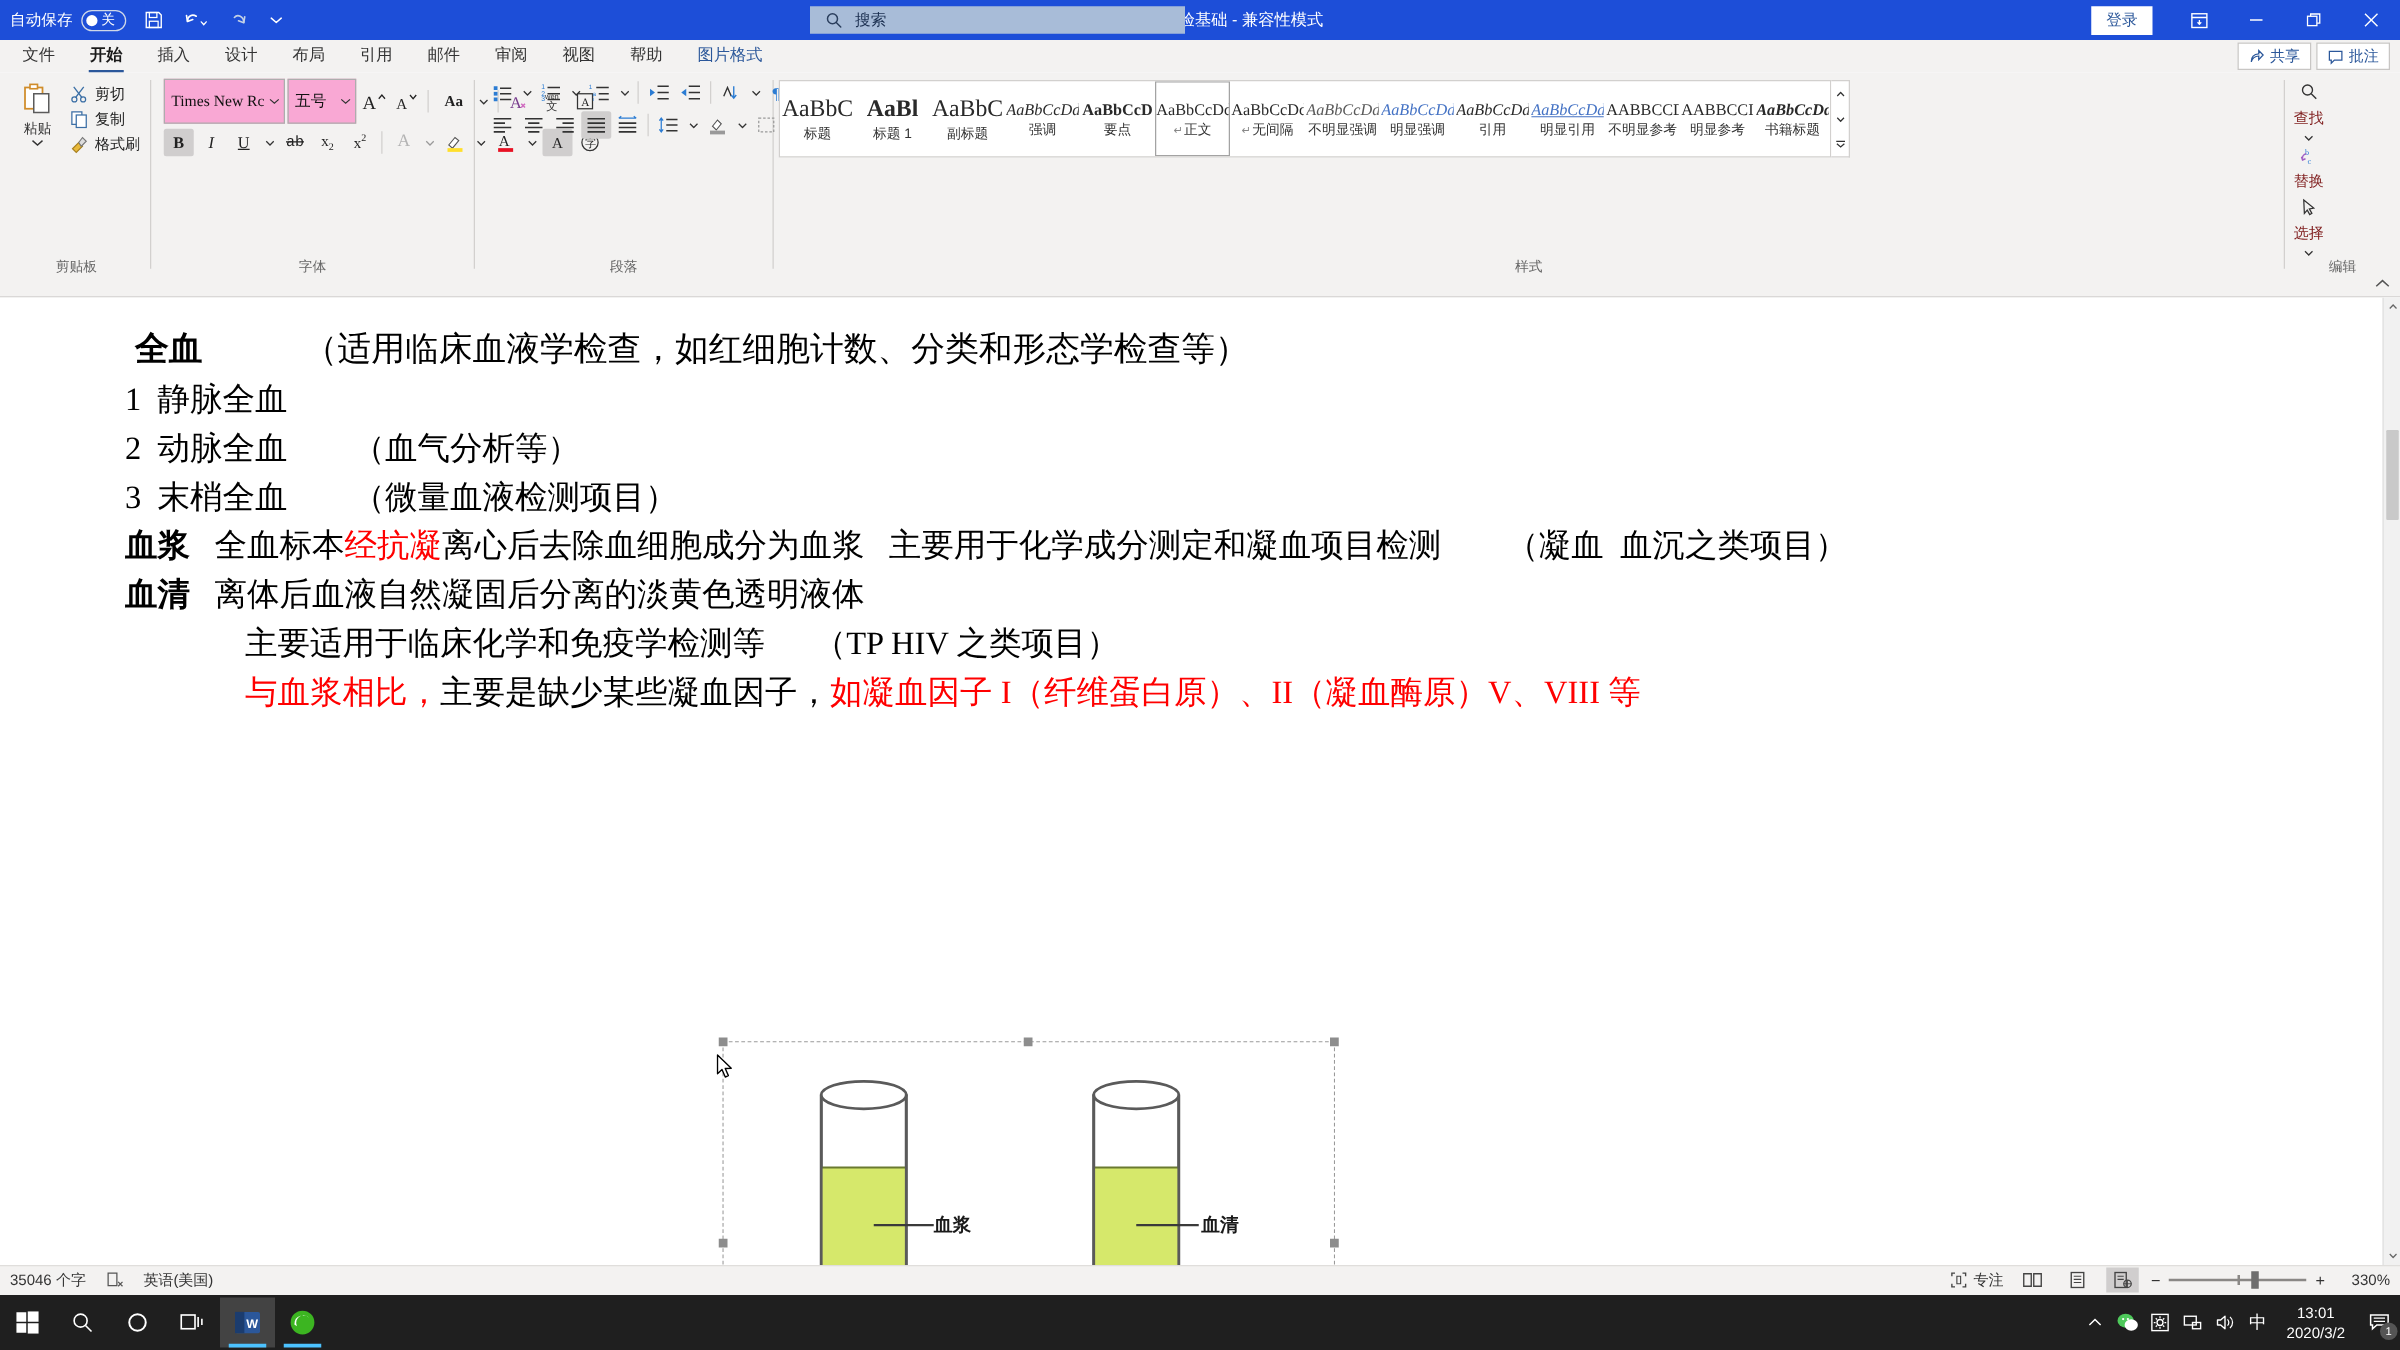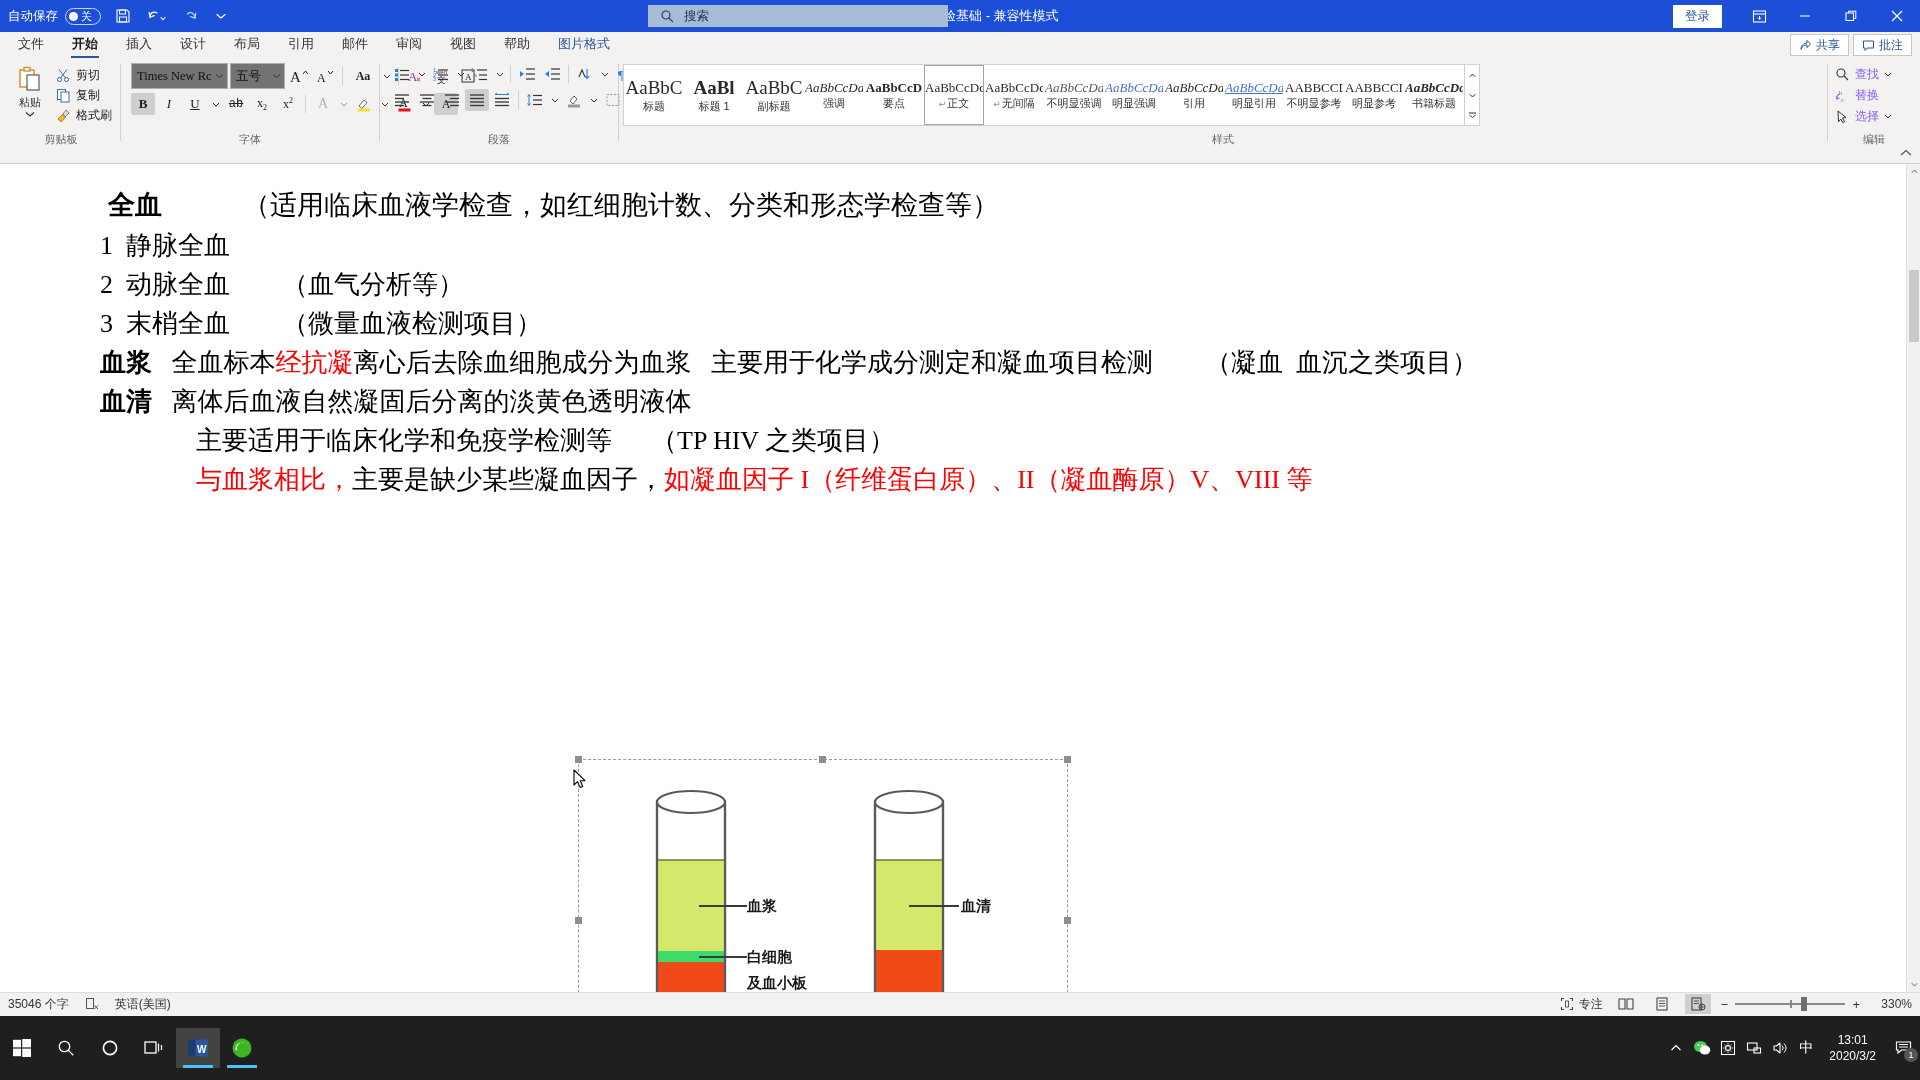--- a/index.html
+++ b/index.html
@@ -95,21 +95,21 @@
   .clip-list { display: flex; flex-direction: column; gap: 1px; padding-top: 3px; }
   .clip-item {
     display: flex; align-items: center; gap: 5px; font-size: 12px; color: #222;
     padding: 1px 4px 1px 2px; cursor: default; white-space: nowrap;
   }
 
   
   .font-row { display: flex; align-items: center; gap: 2px; }
   .font-row + .font-row { margin-top: 4px; }
   .combo {
-    border: 1px solid #adadad; background: #737373; height: 26px; display: flex;
+    border: 1px solid #adadad; background: #f9a8d4; height: 36px; display: flex;
     align-items: center; padding: 0 2px 0 5px; font-size: 12.5px; color: #111;
     cursor: default;
   }
   .combo .cv { overflow: hidden; white-space: nowrap; }
   .combo .cv-fontname { width: 76px; font-family: "Liberation Serif", serif; }
   .combo .cv-size { width: 34px; }
   .caret { width: 12px; display:flex; align-items:center; justify-content:center; }
   .ibtn {
     width: 24px; height: 22px; display: flex; align-items: center; justify-content: center;
     font-size: 13px; color: #222; cursor: default; border-radius: 2px;
@@ -144,22 +144,22 @@
   .styles-scroll {
     display: flex; flex-direction: column; justify-content: space-between;
     border: 1px solid #d2d0ce; border-left: none; background: #fff; width: 15px; height: 62px;
     margin-top: 1px;
   }
   .ss-btn { flex: 1; display: flex; align-items: center; justify-content: center; cursor: default; }
 
   
   .edit-list { display: flex; flex-direction: column; gap: 2px; padding-top: 2px; }
   .edit-item {
-    display: flex; align-items: center; gap: 5px; font-size: 12px; color: #8b5cf6;
-    padding: 1px 3px; cursor: default; white-space: nowrap;
+    display: flex; align-items: center; gap: 5px; font-size: 12px; color: #7f1d1d;
+    padding: 1px 3px; cursor: default; white-space: nowrap; flex-direction: column;
   }
 
   .ribbon-collapse {
     position: absolute; right: 6px; bottom: 2px; width: 16px; height: 16px;
     display: flex; align-items: center; justify-content: center; cursor: default;
   }
 
   
   .doc-area {
     flex: 1; background: #fff; position: relative; overflow: hidden;
@@ -247,21 +247,21 @@
     content: ''; position: absolute; bottom: 0; left: 7px; right: 7px; height: 3px;
     background: #4cc2ff;
   }
   .tray { margin-left: auto; display: flex; align-items: center; height: 100%; }
   .tray-icon {
     width: 26px; height: 40px; display: flex; align-items: center; justify-content: center;
     cursor: default;
   }
   .clock {
     display: flex; flex-direction: column; align-items: center; justify-content: center;
-    padding: 16px 10px; height: 100%; font-size: 12px; line-height: 1.35; cursor: default;
+    padding: 6px 10px; height: 100%; font-size: 12px; line-height: 1.35; cursor: default;
   }
   .notif {
     width: 34px; height: 40px; display: flex; align-items: center; justify-content: center;
     position: relative; cursor: default;
   }
   .notif-badge {
     position: absolute; right: 2px; bottom: 6px; background: #555; color: #fff;
     border-radius: 50%; width: 14px; height: 14px; font-size: 9px;
     display: flex; align-items: center; justify-content: center;
   }

